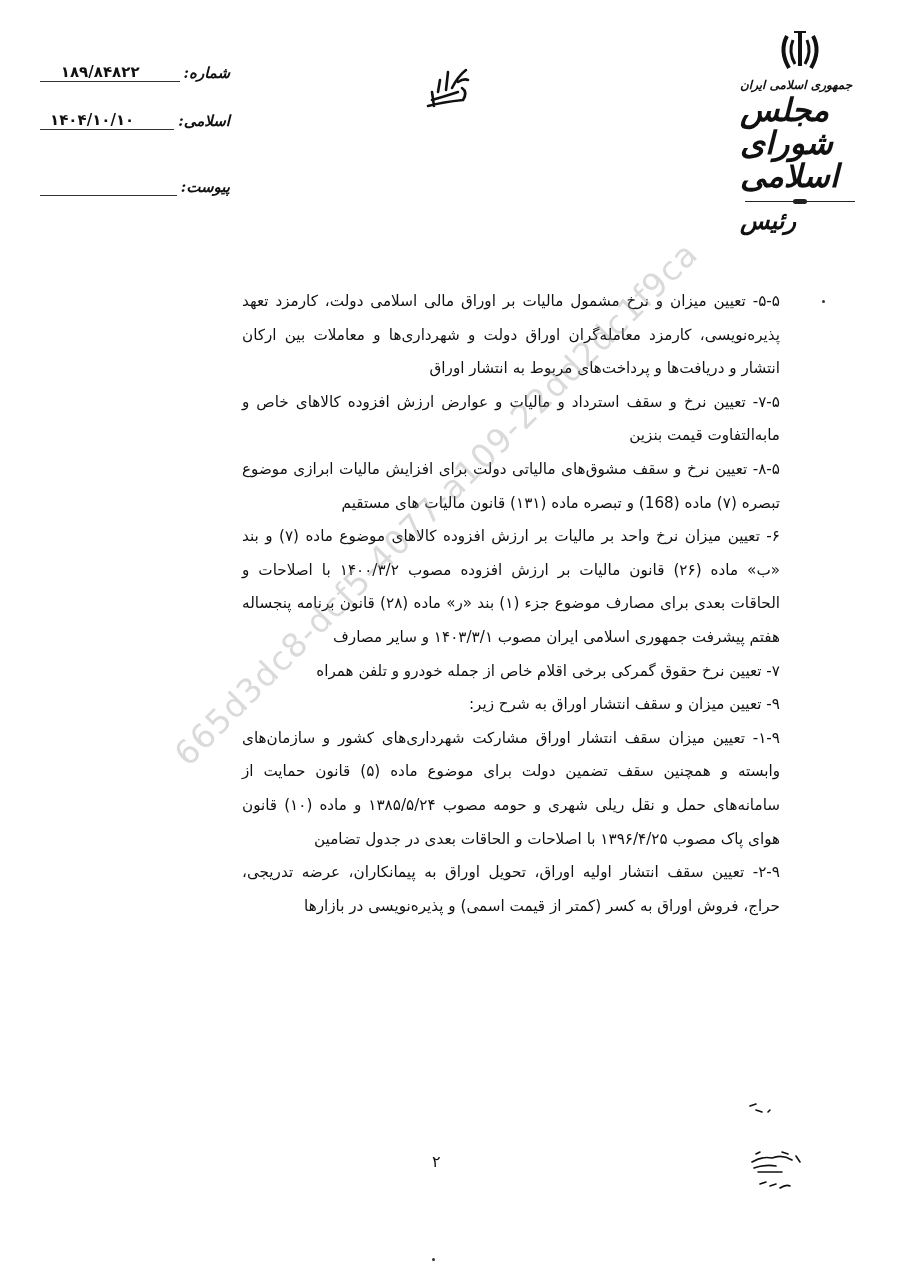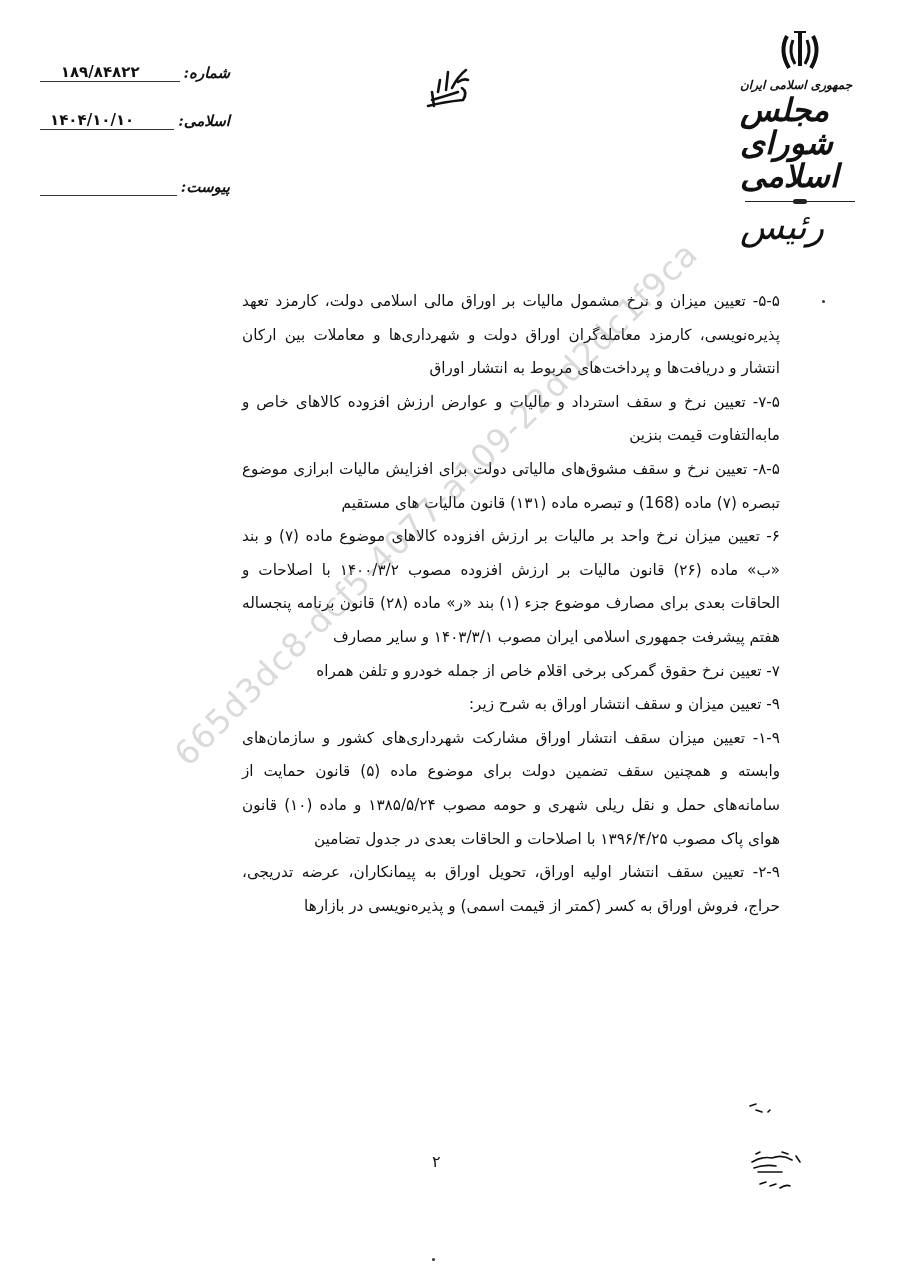--- a/index.html
+++ b/index.html
@@ -15,21 +15,21 @@
                   font-family:"DejaVu Sans", sans-serif; }
     
     .basmala { left:418px; top:62px; width:60px; height:50px; }
     
     .emblem { left:740px; top:26px; width:120px; height:210px; text-align:left; direction:rtl; }
     .emblem-icon { width:50px; height:50px; margin:0 auto; }
     .emblem-small { font-size:12px; font-style:italic; font-weight:bold; margin-top:2px; }
     .emblem-big { font-size:32px; font-style:italic; font-weight:bold; line-height:33px; margin-top:2px; }
     .emblem-rule { width:110px; border-top:1px solid #222; margin:8px auto 4px; position:relative; }
     .emblem-rule::after { content:""; position:absolute; left:48px; top:-3px; width:14px; height:5px; background:#222; border-radius:3px; }
-    .emblem-title { font-size:36px; font-style:italic; font-weight:normal; }
+    .emblem-title { font-size:24px; font-style:italic; font-weight:bold; }
     
     .body { position:absolute; left:242px; top:285px; width:598px; direction:rtl; text-align:justify;
             font-family:"DejaVu Sans", sans-serif; font-size:15.2px; line-height:33.6px; }
     .para { margin:0; text-align-last:right; }
     .para.indent { padding-right:60px; }
     
     .page-num { left:432px; top:1152px; font-size:16px; font-family:"DejaVu Sans", sans-serif; }
     
     .handwriting { left:742px; top:1098px; width:70px; height:100px; }
     

